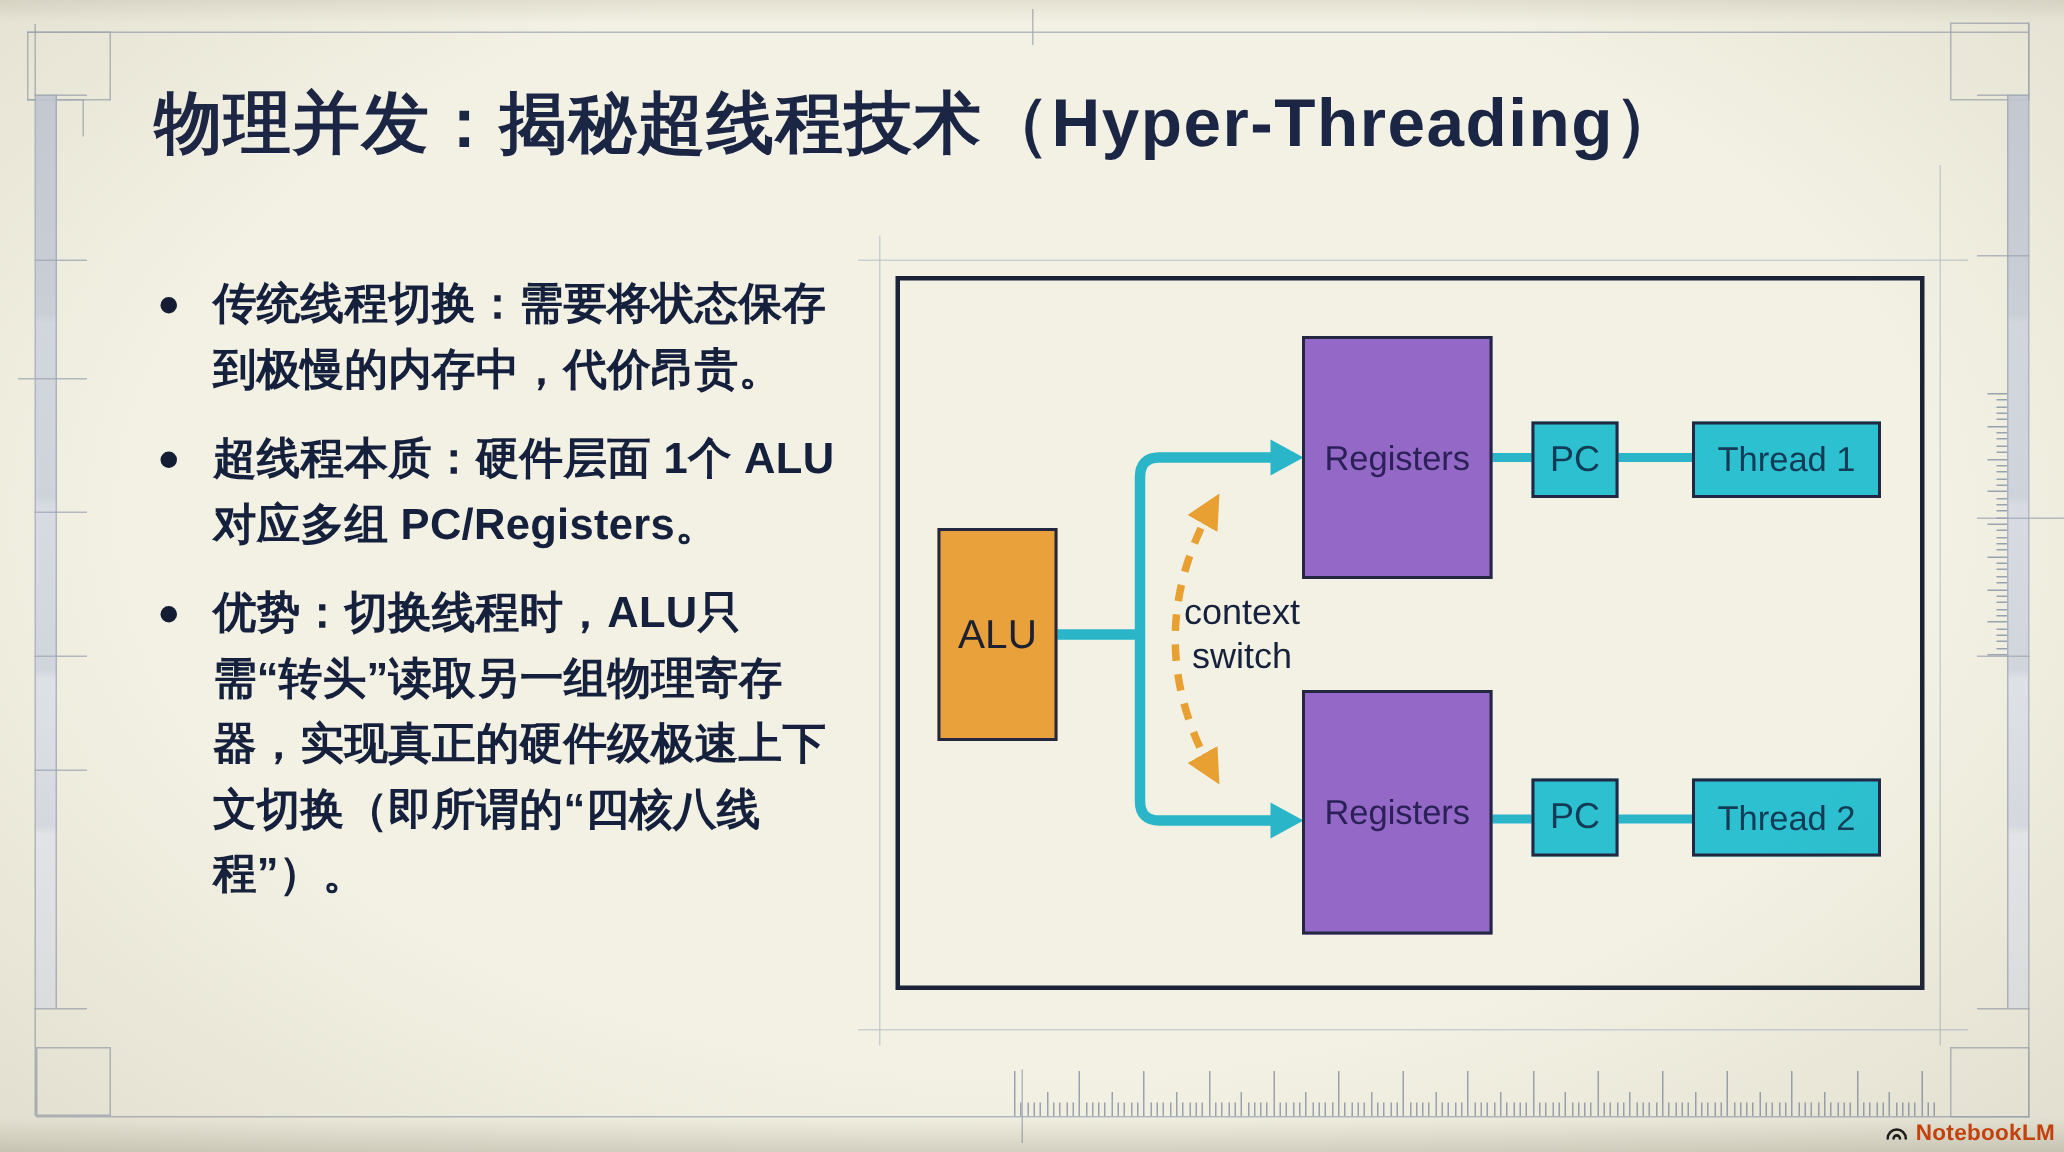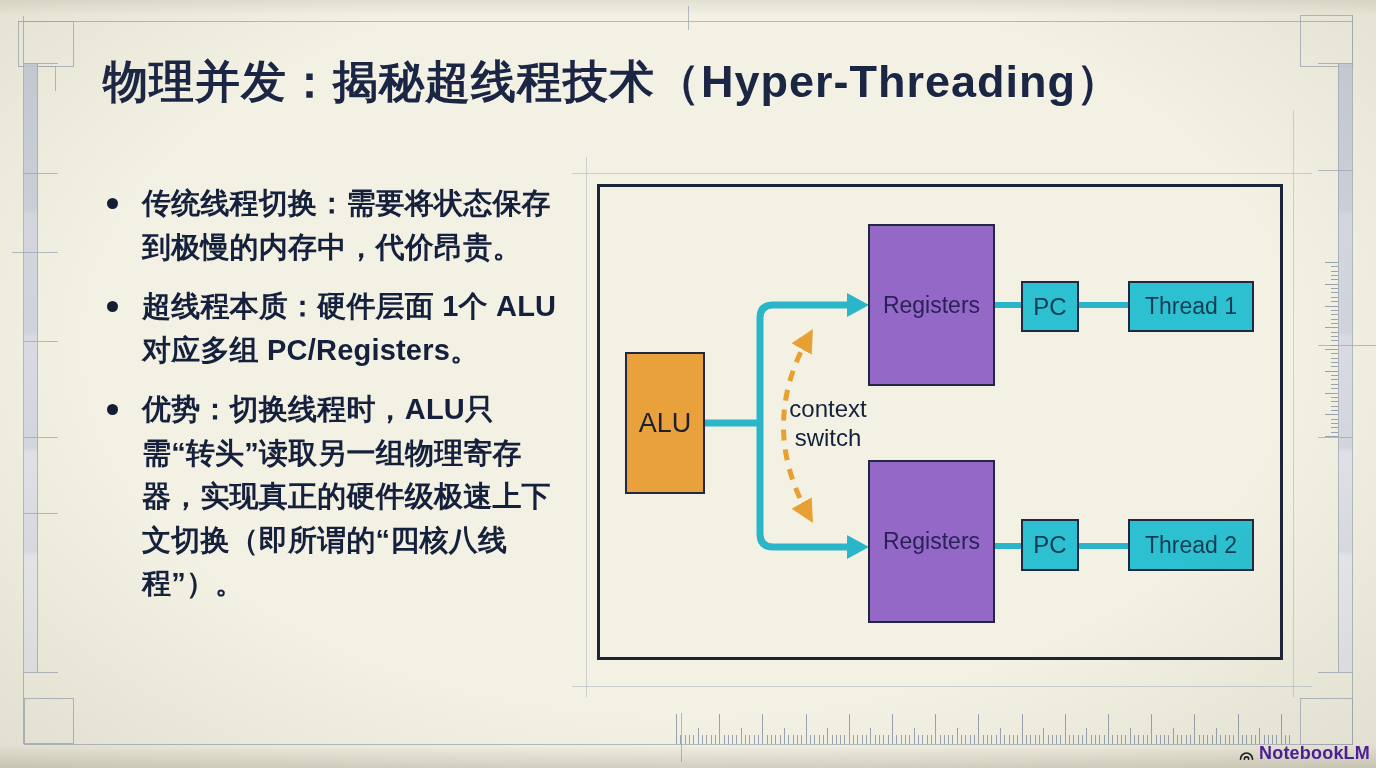--- a/index.html
+++ b/index.html
@@ -72,21 +72,21 @@
   .dash-stroke{stroke:var(--dashed-arrow,#e8a033); stroke-width:5; fill:none; stroke-dasharray:11 9; stroke-linecap:butt;}
   .arrowfill{fill:var(--dashed-arrow,#e8a033);}
   .ctx-label{
     position:absolute; left:766px; top:394px; width:124px; z-index:12;
     text-align:center; font-size:24px; line-height:1.22; color:#16213c; font-weight:500;
   }
   
   .watermark{
     position:absolute; right:6px; bottom:4px; z-index:41;
     display:flex; align-items:flex-end; gap:4px;
-    font-size:18px; font-weight:700; color:#4c1d95; letter-spacing:.2px;
+    font-size:15px; font-weight:700; color:#c2410c; letter-spacing:.2px;
   }
 </style>
 </head>
 <body>
 
 <div class="stage">
 
   <div>
 
     <div class="deco" style="left:18px; top:21px; width:1334px; height:1px;"></div>

